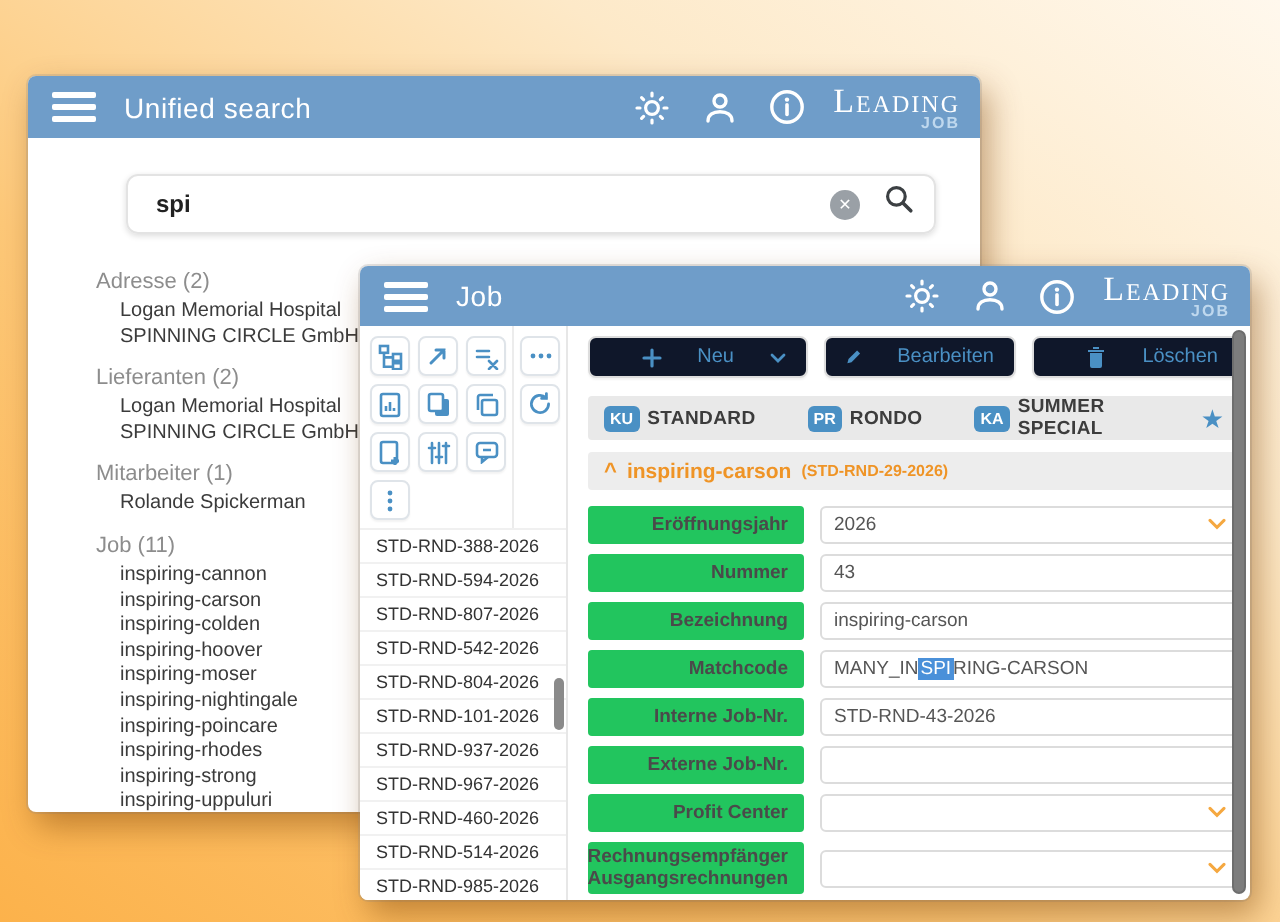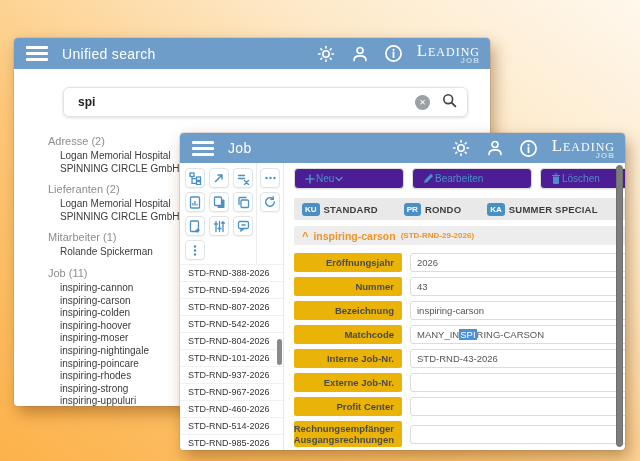--- a/index.html
+++ b/index.html
@@ -62,40 +62,40 @@
 
   .job-list { flex:1; position:relative; overflow:hidden; border-top:1px solid #f0f0f0; }
   .job-row { height:17px; line-height:17px; font-size:9px; color:#333; padding-left:8px;
     border-bottom:1px solid #f1f1f1; white-space:nowrap; cursor:pointer; background:#fff; }
   .list-scrollbar { position:absolute; right:1px; top:0; bottom:0; width:5px; }
   .list-thumb { position:absolute; top:40%; width:5px; height:26px; background:#8a8a8a; border-radius:3px; }
 
   .main-col { flex:1; border-left:1px solid #e7e7e7; padding:5px 18px 0 10px; }
   .btn-row { display:flex; gap:8px; margin-bottom:9px; }
   .tool-btn {
-    height:21px; border:1px solid #ddd; border-radius:4px; background:#4c1d95; color:#4a90c4;
-    font-size:10px; display:flex; align-items:center; justify-content:flex-start; gap:1px;
+    height:21px; border:1px solid #ddd; border-radius:4px; background:#0f172a; color:#4a90c4;
+    font-size:10px; display:flex; align-items:center; justify-content:flex-end; gap:18px;
     cursor:pointer; box-shadow:0 1px 1px rgba(0,0,0,.05); padding:0 10px;
   }
-  .btn-new { width:110px; } .btn-edit { width:120px; } .btn-delete { width:104px; margin-left:auto; }
+  .btn-new { width:110px; } .btn-edit { width:96px; } .btn-delete { width:104px; margin-left:auto; }
 
   .tab-bar { background:#e9e9e9; border-radius:2px; height:22px; display:flex; align-items:center; padding:0 8px; margin-bottom:6px; }
   .tab { display:flex; align-items:center; gap:4px; margin-right:26px; cursor:pointer; }
   .tab-badge { background:#4a90c4; color:#fff; font-size:8px; font-weight:bold; border-radius:3px; padding:2px 3px; }
   .tab-label { font-size:9.5px; font-weight:bold; color:#3c3c3c; letter-spacing:.2px; }
   .tab-star { margin-left:auto; color:#4a90c4; font-size:13px; cursor:pointer; }
 
   .section-header { background:#ededed; border-radius:2px; height:19px; display:flex; align-items:center;
     padding:0 8px; margin-bottom:8px; color:#ef9426; cursor:pointer; }
   .section-caret { font-weight:bold; font-size:11px; margin-right:5px; }
   .section-title { font-size:10.5px; font-weight:bold; margin-right:5px; }
   .section-code { font-size:8px; font-weight:bold; }
 
   .form-row { display:flex; align-items:center; margin-bottom:5px; }
-  .form-label { width:108px; min-height:19px; background:#eab308; border-radius:2px;
+  .form-label { width:108px; min-height:19px; background:#22c55e; border-radius:2px;
     display:flex; align-items:center; justify-content:flex-end; text-align:right;
     font-size:9.5px; font-weight:bold; color:#4a4a4a; padding:2px 8px 2px 4px; line-height:11px; }
   .form-input { flex:1; height:19px; border:1px solid #dcdcdc; border-radius:3px; background:#fff;
     margin-left:8px; display:flex; align-items:center; padding:0 6px; font-size:9.5px; color:#555; }
   .form-input .chev { margin-left:auto; }
   .hl { background:#4a90d9; color:#fff; padding:0 1px; }
 
   .win-scrollbar { position:absolute; right:2px; top:2px; bottom:3px; width:7px; }
   .win-thumb { position:absolute; top:0; bottom:0; width:7px; background:#7d7d7d; border-radius:4px; border:1px solid #6e6e6e; }
 </style>

